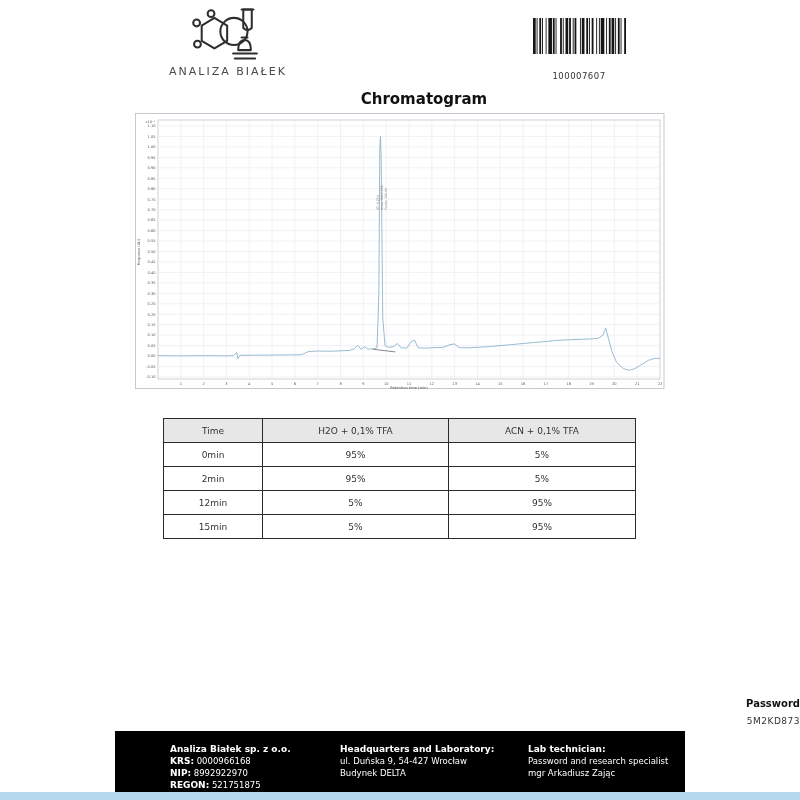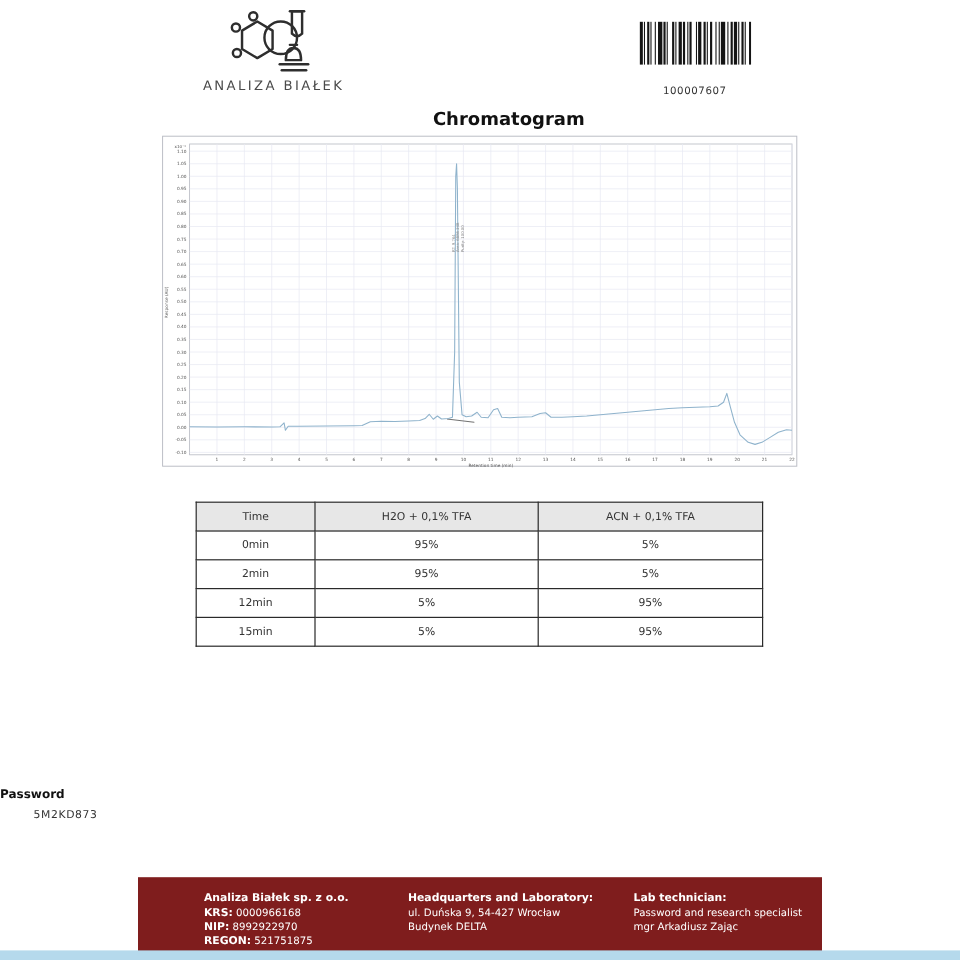--- a/index.html
+++ b/index.html
@@ -25,21 +25,21 @@
 
   
   table.method{position:absolute;left:163px;top:418px;width:472px;border-collapse:collapse;
                font-size:9px;color:#333;table-layout:fixed;}
   table.method td,table.method th{border:1px solid #2a2a2a;height:21px;text-align:center;
                font-weight:normal;padding:1px;}
   table.method th{background:#e7e7e7;}
   col.c-time{width:99px;} col.c-a{width:186px;} col.c-b{width:187px;}
 
   
-  .password-block{position:absolute;left:0;top:657px;width:100%;text-align:left;}
+  .password-block{position:absolute;left:0;top:698px;width:100%;text-align:right;}
   .password-label{font-size:10px;font-weight:bold;color:#111;}
   .password-value{margin-top:7px;font-size:9px;color:#333;letter-spacing:0.5px;margin-left:28px;}
 
   
   .footer{position:absolute;left:115px;top:731px;width:570px;height:62px;color:#fff;}
   .footer .col{position:absolute;top:12px;font-size:8.5px;line-height:12px;}
   .footer .col b{font-size:9px;}
   .f-col1{left:55px;} .f-col2{left:225px;} .f-col3{left:413px;}
   .bottom-strip{position:absolute;left:0;top:792px;width:800px;height:8px;}
 </style>
@@ -251,21 +251,21 @@
           <td>95%</td>
         </tr>
       </tbody>
   </table>
 
   <div class="password-block">
     <div class="password-label">Password</div>
     <div class="password-value">5M2KD873</div>
   </div>
 
-  <div class="footer" id="footer" style="background: #7f1d1d;">
+  <div class="footer" id="footer" style="background: #000000;">
     <div class="col f-col1">
       <b>Analiza Białek sp. z o.o.</b><br>
       <b>KRS:</b>
       <span>0000966168</span><br>
       <b>NIP:</b>
       <span>8992922970</span><br>
       <b>REGON:</b>
       <span>521751875</span>
     </div>
     <div class="col f-col2">

